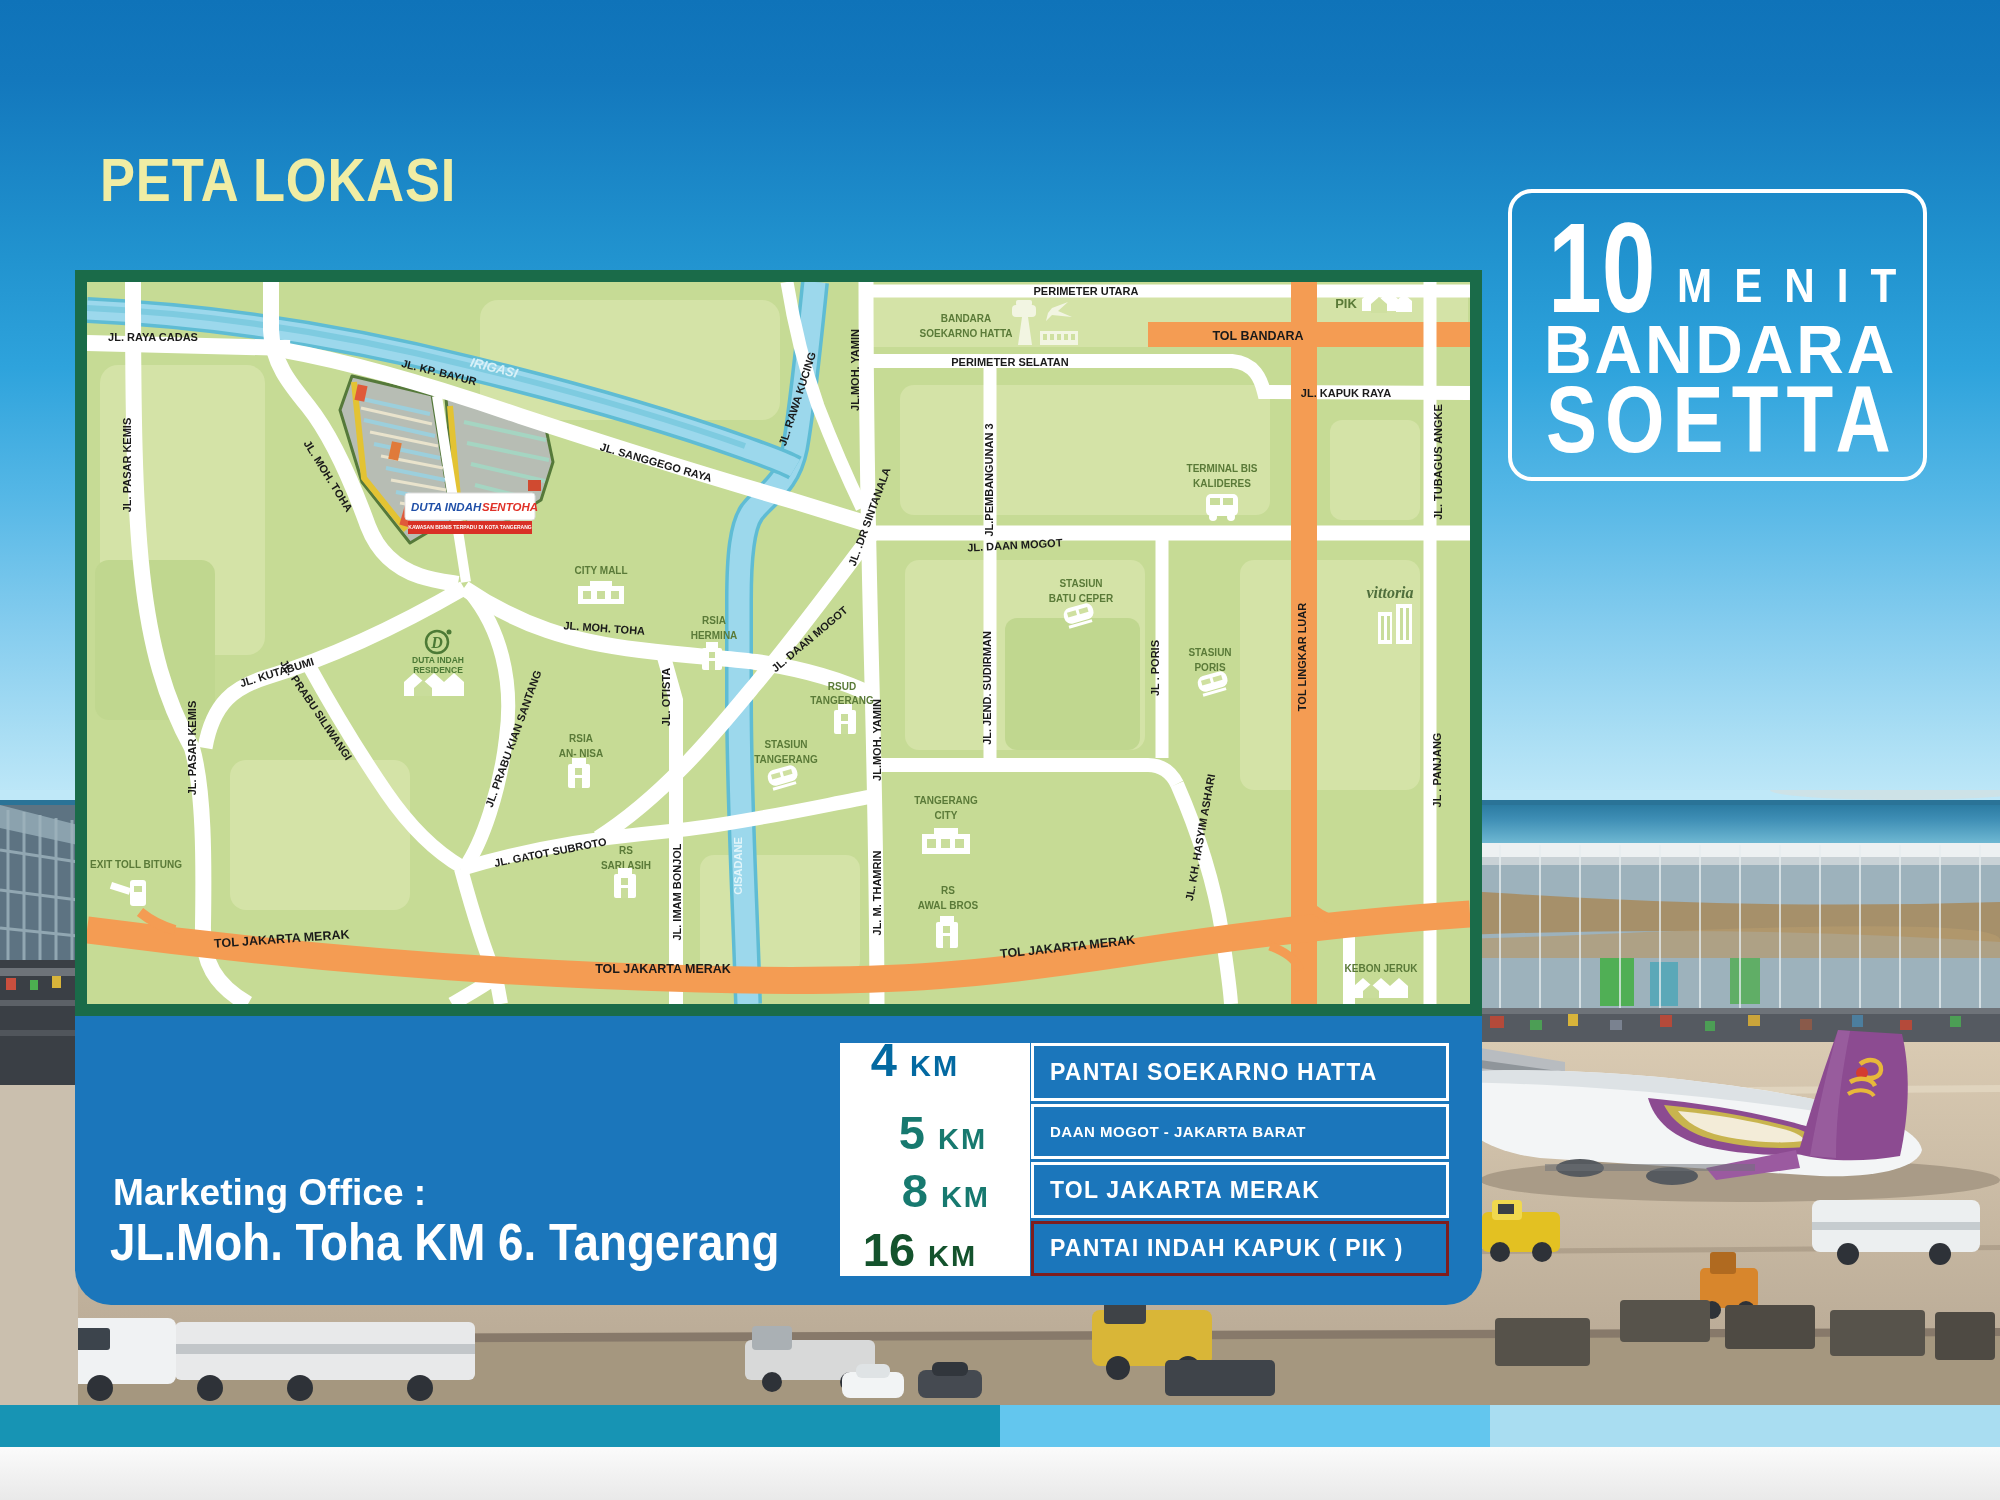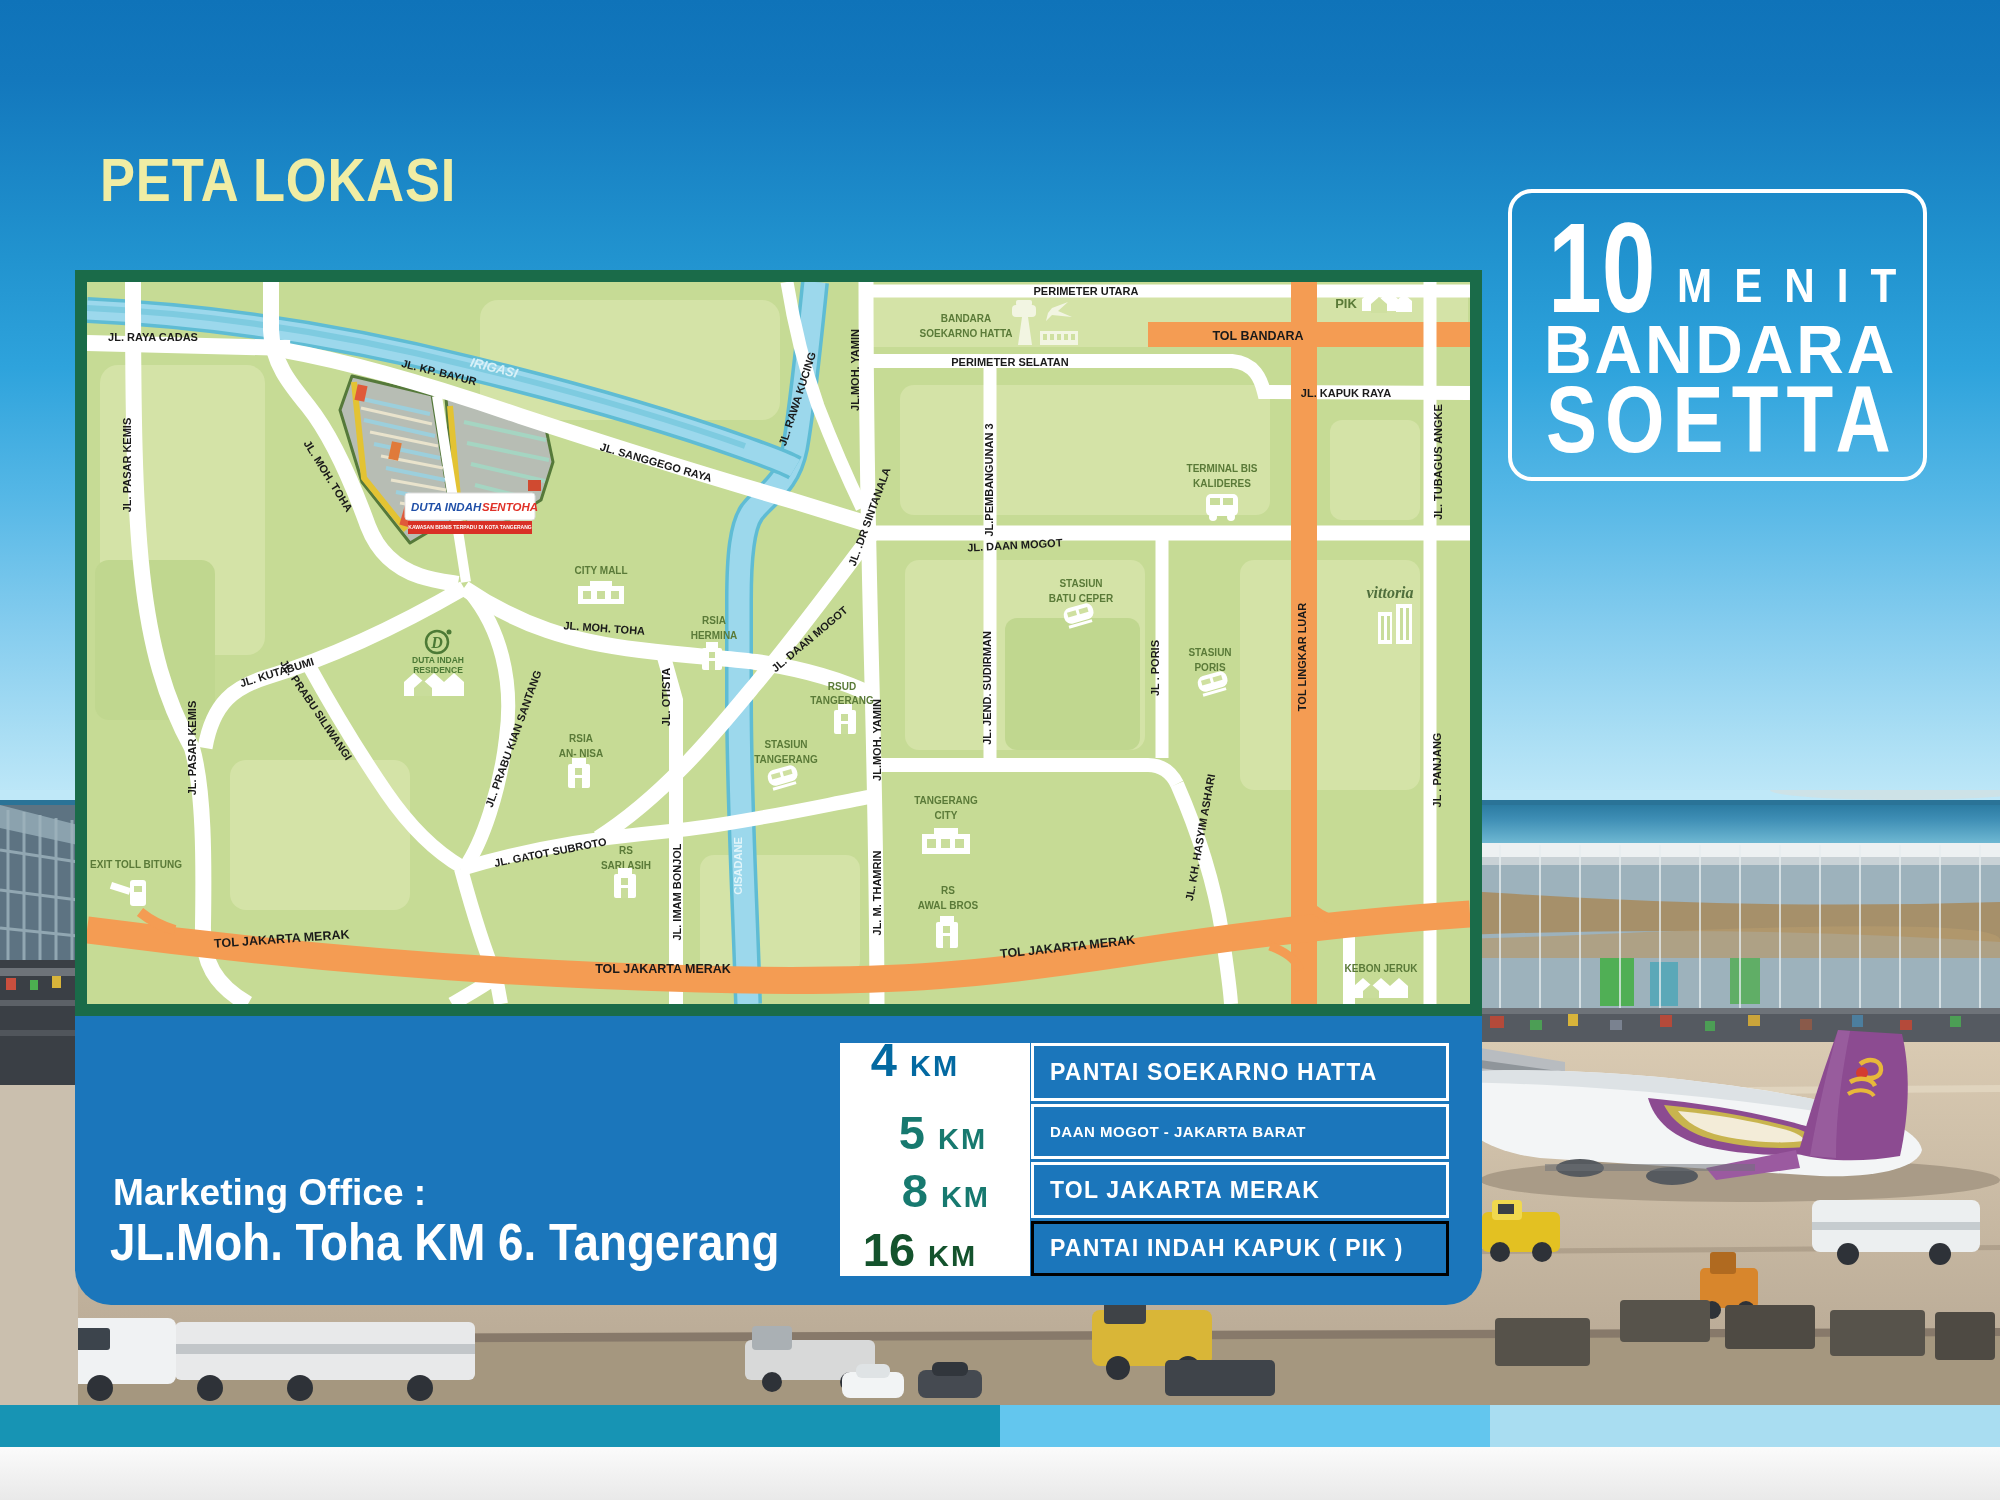--- a/index.html
+++ b/index.html
@@ -667,14 +667,14 @@
 
 <div class="abs" style="left:868px;top:1109px;width:150px;color:#17796f;font-weight:bold;font-size:47px;line-height:1;text-align:center;">5 <span style="font-size:29px;letter-spacing:2px;">KM</span></div>
 
 <div class="abs" style="left:840px;top:1167px;width:150px;color:#17796f;font-weight:bold;font-size:47px;line-height:1;text-align:right;">8 <span style="font-size:29px;letter-spacing:2px;">KM</span></div>
 
 <div class="abs" style="left:845px;top:1226px;width:150px;color:#14532d;font-weight:bold;font-size:47px;line-height:1;text-align:center;">16 <span style="font-size:29px;letter-spacing:2px;">KM</span></div>
 
 <div class="abs" style="left:1031px;top:1043px;width:418px;height:58px;background:#1b76bb;border:3px solid #fff;box-sizing:border-box;color:#fff;font-weight:bold;font-size:23px;letter-spacing:1.2px;line-height:52px;padding-left:16px;">PANTAI SOEKARNO HATTA</div>
 <div class="abs" style="left:1031px;top:1104px;width:418px;height:55px;background:#1b76bb;border:3px solid #fff;box-sizing:border-box;color:#fff;font-weight:bold;font-size:15px;letter-spacing:0.5px;line-height:49px;padding-left:16px;">DAAN MOGOT - JAKARTA BARAT</div>
 <div class="abs" style="left:1031px;top:1162px;width:418px;height:56px;background:#1b76bb;border:3px solid #fff;box-sizing:border-box;color:#fff;font-weight:bold;font-size:23px;letter-spacing:1.2px;line-height:50px;padding-left:16px;">TOL JAKARTA MERAK</div>
-<div class="abs" style="left:1031px;top:1221px;width:418px;height:55px;background:#1b76bb;border:3px solid #000000;box-sizing:border-box;color:#fff;font-weight:bold;font-size:23px;letter-spacing:1.2px;line-height:49px;padding-left:16px;">PANTAI INDAH KAPUK ( PIK )</div>
+<div class="abs" style="left:1031px;top:1221px;width:418px;height:55px;background:#1b76bb;border:3px solid #7f1d1d;box-sizing:border-box;color:#fff;font-weight:bold;font-size:23px;letter-spacing:1.2px;line-height:49px;padding-left:16px;">PANTAI INDAH KAPUK ( PIK )</div>
 </div>
 
 </body></html>

